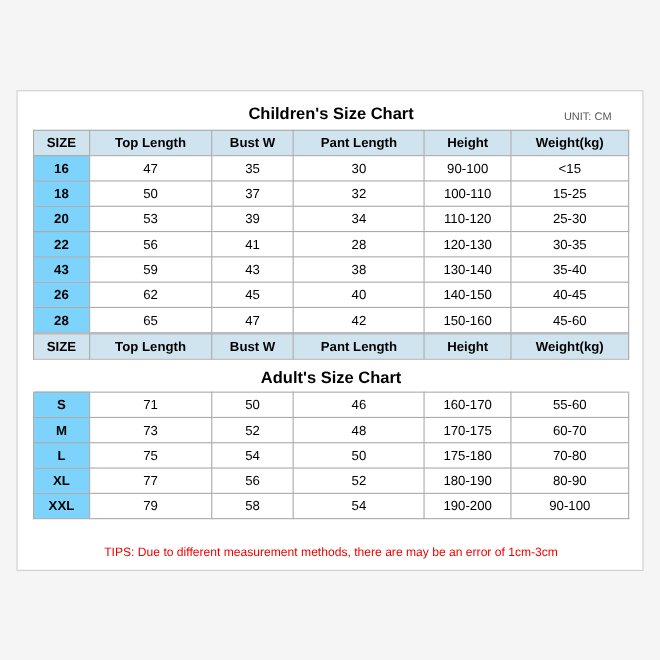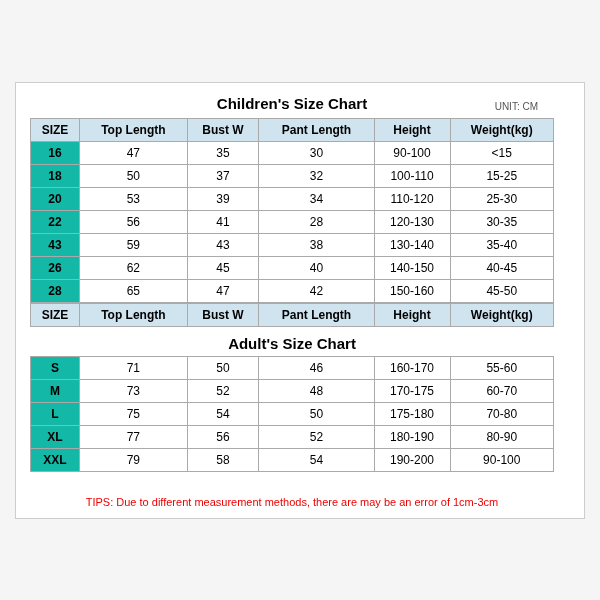--- a/index.html
+++ b/index.html
@@ -8,21 +8,21 @@
       height: 600px;
       background: #f5f5f5;
       display: flex;
       align-items: center;
       justify-content: center;
       font-family: Arial, sans-serif;
     }
     .chart-container {
       background: #fff;
       border: 1px solid #ccc;
-      padding: 12px 30px 10px 14px;
+      padding: 12px 12px 10px 14px;
       width: 570px;
     }
     .chart-title-row {
       display: flex;
       align-items: baseline;
       justify-content: center;
       margin-bottom: 6px;
       position: relative;
     }
     .chart-title {
@@ -47,21 +47,21 @@
       text-align: center;
       padding: 4px 2px;
     }
     .header-row th {
       background-color: #d0e4f0;
       font-weight: bold;
       font-size: 12px;
     }
     .size-col {
       font-weight: bold;
-      background: #14b8a6;
+      background: #7dd3fc;
     }
     .section-header td {
       background: #fff;
       font-size: 15px;
       font-weight: bold;
       text-align: center;
       padding: 8px 2px 4px 2px;
       border-left: none;
       border-right: none;
     }
@@ -144,21 +144,21 @@
           <td>40</td>
           <td>140-150</td>
           <td>40-45</td>
         </tr>
         <tr>
           <td class="size-col">28</td>
           <td>65</td>
           <td>47</td>
           <td>42</td>
           <td>150-160</td>
-          <td>45-50</td>
+          <td>45-60</td>
         </tr>
       </tbody>
   </table>
 
   <table style="margin-top:0;">
     <tbody>
       <tr class="section-header">
         <td colspan="6">Adult's Size Chart</td>
       </tr>
     </tbody>

